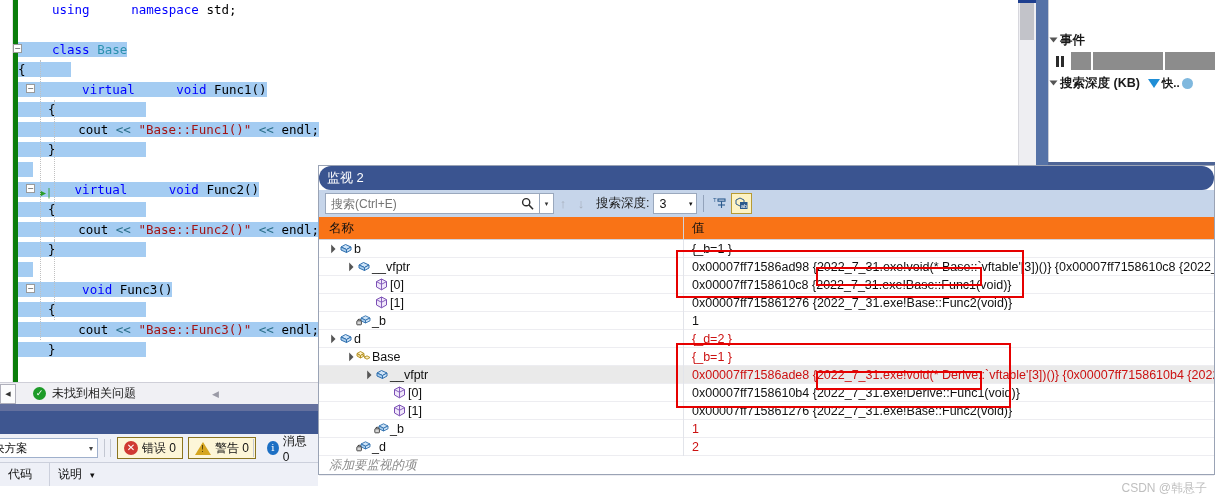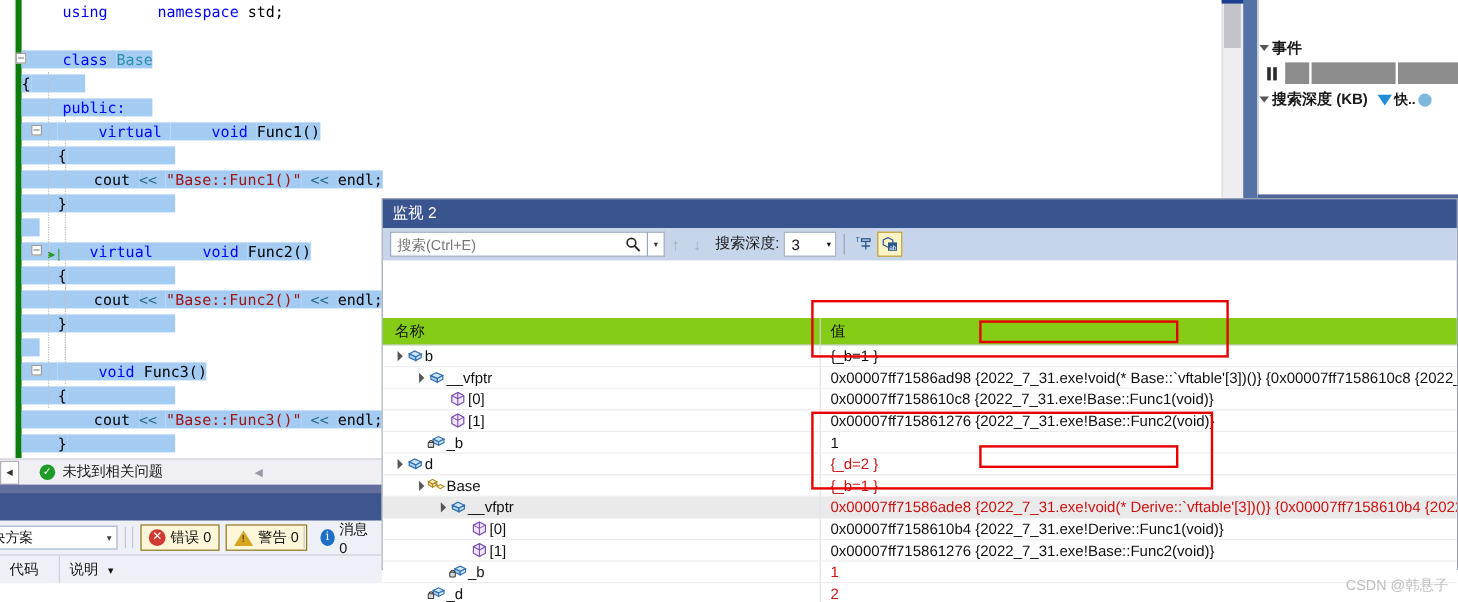--- a/index.html
+++ b/index.html
@@ -246,20 +246,21 @@
 
   
   .watch {
     position: absolute; left: 318px; top: 165px; width: 897px; height: 310px;
     background: #ffffff; border: 1px solid #9aa3b5;
   }
   .watch-title {
     height: 24px; background: #3a5490; color: #ffffff;
     display: flex; align-items: center; padding-left: 8px;
     font-size: 13px;
+    border-radius: 12px;
   }
   .watch-toolbar {
     height: 27px; background: #c6d5ea;
     display: flex; align-items: center; padding: 0 4px;
   }
   .search-box {
     width: 215px; height: 21px; background: #ffffff;
     border: 1px solid #9aa8bd; display: flex; align-items: center;
     margin-left: 2px;
   }
@@ -290,22 +291,22 @@
   .tb-icon-btn {
     width: 21px; height: 21px; display: flex; align-items: center;
     justify-content: center; font-size: 11px; color: #1b4f82;
     position: relative;
   }
   .tb-icon-btn.active {
     background: #fdf3c4; border: 1px solid #b79b33;
   }
 
   .watch-head {
-    height: 23px; background: #84cc16; border-bottom: 1px solid #d0d3dc;
-    display: flex; align-items: center; font-size: 12.5px; color: #111; margin-top: 48px;
+    height: 23px; background: #f97316; border-bottom: 1px solid #d0d3dc;
+    display: flex; align-items: center; font-size: 12.5px; color: #111;
   }
   .wh-name { width: 365px; padding-left: 10px; border-right: 1px solid #d0d3dc; height: 23px; display: flex; align-items: center;}
   .wh-val  { flex: 1; padding-left: 8px; }
 
   .watch-rows { position: relative; background: #ffffff; }
   .wrow {
     position: relative; height: 18px; display: flex; align-items: center;
     border-bottom: 1px solid #ededf1; font-size: 12.5px;
   }
   .wrow.sel { background: #eaeaea; }
@@ -350,21 +351,20 @@
 <div id="root">
 
   <div class="editor">
     <div class="ed-leftstrip"></div>
     <div class="ed-changebar"></div>
     <div class="code-lines" id="code-lines">
         <div class="cl"><span class="seg tok-kw">using </span><span class="seg tok-kw">namespace </span><span class="seg tok-plain">std;</span></div>
         <div class="cl"></div>
         <div class="cl"><span class="outline-box" style="left: -5px;">−</span><span class="seg tok-kw hl">class </span><span class="seg tok-type hl">Base</span></div>
         <div class="cl"><span class="seg tok-plain hl">{</span><span class="seg tok-plain hl">      </span></div>
-        <div class="cl"><span class="seg tok-kw hl">public:</span><span class="seg tok-plain hl">   </span></div>
         <div class="cl"><span class="outline-box" style="left: 8px;">−</span><span class="seg tok-plain hl">    </span><span class="seg tok-kw hl">virtual </span><span class="seg tok-kw hl">void </span><span class="seg tok-plain hl">Func1()</span></div>
         <div class="cl"><span class="seg tok-plain hl">    {</span><span class="seg tok-plain hl">            </span></div>
         <div class="cl"><span class="seg tok-plain hl">        cout </span><span class="seg tok-op hl">&lt;&lt; </span><span class="seg tok-str hl">"Base::Func1()"</span><span class="seg tok-op hl"> &lt;&lt; </span><span class="seg tok-plain hl">endl;</span></div>
         <div class="cl"><span class="seg tok-plain hl">    }</span><span class="seg tok-plain hl">            </span></div>
         <div class="cl"><span class="seg tok-plain hl">  </span></div>
         <div class="cl"><span class="outline-box" style="left: 8px;">−</span><span class="runarrow" style="left: 22px; top: 3px;">▶|</span><span class="seg tok-plain hl">   </span><span class="seg tok-kw hl">virtual </span><span class="seg tok-kw hl">void </span><span class="seg tok-plain hl">Func2()</span></div>
         <div class="cl"><span class="seg tok-plain hl">    {</span><span class="seg tok-plain hl">            </span></div>
         <div class="cl"><span class="seg tok-plain hl">        cout </span><span class="seg tok-op hl">&lt;&lt; </span><span class="seg tok-str hl">"Base::Func2()"</span><span class="seg tok-op hl"> &lt;&lt; </span><span class="seg tok-plain hl">endl;</span></div>
         <div class="cl"><span class="seg tok-plain hl">    }</span><span class="seg tok-plain hl">            </span></div>
         <div class="cl"><span class="seg tok-plain hl">  </span></div>

